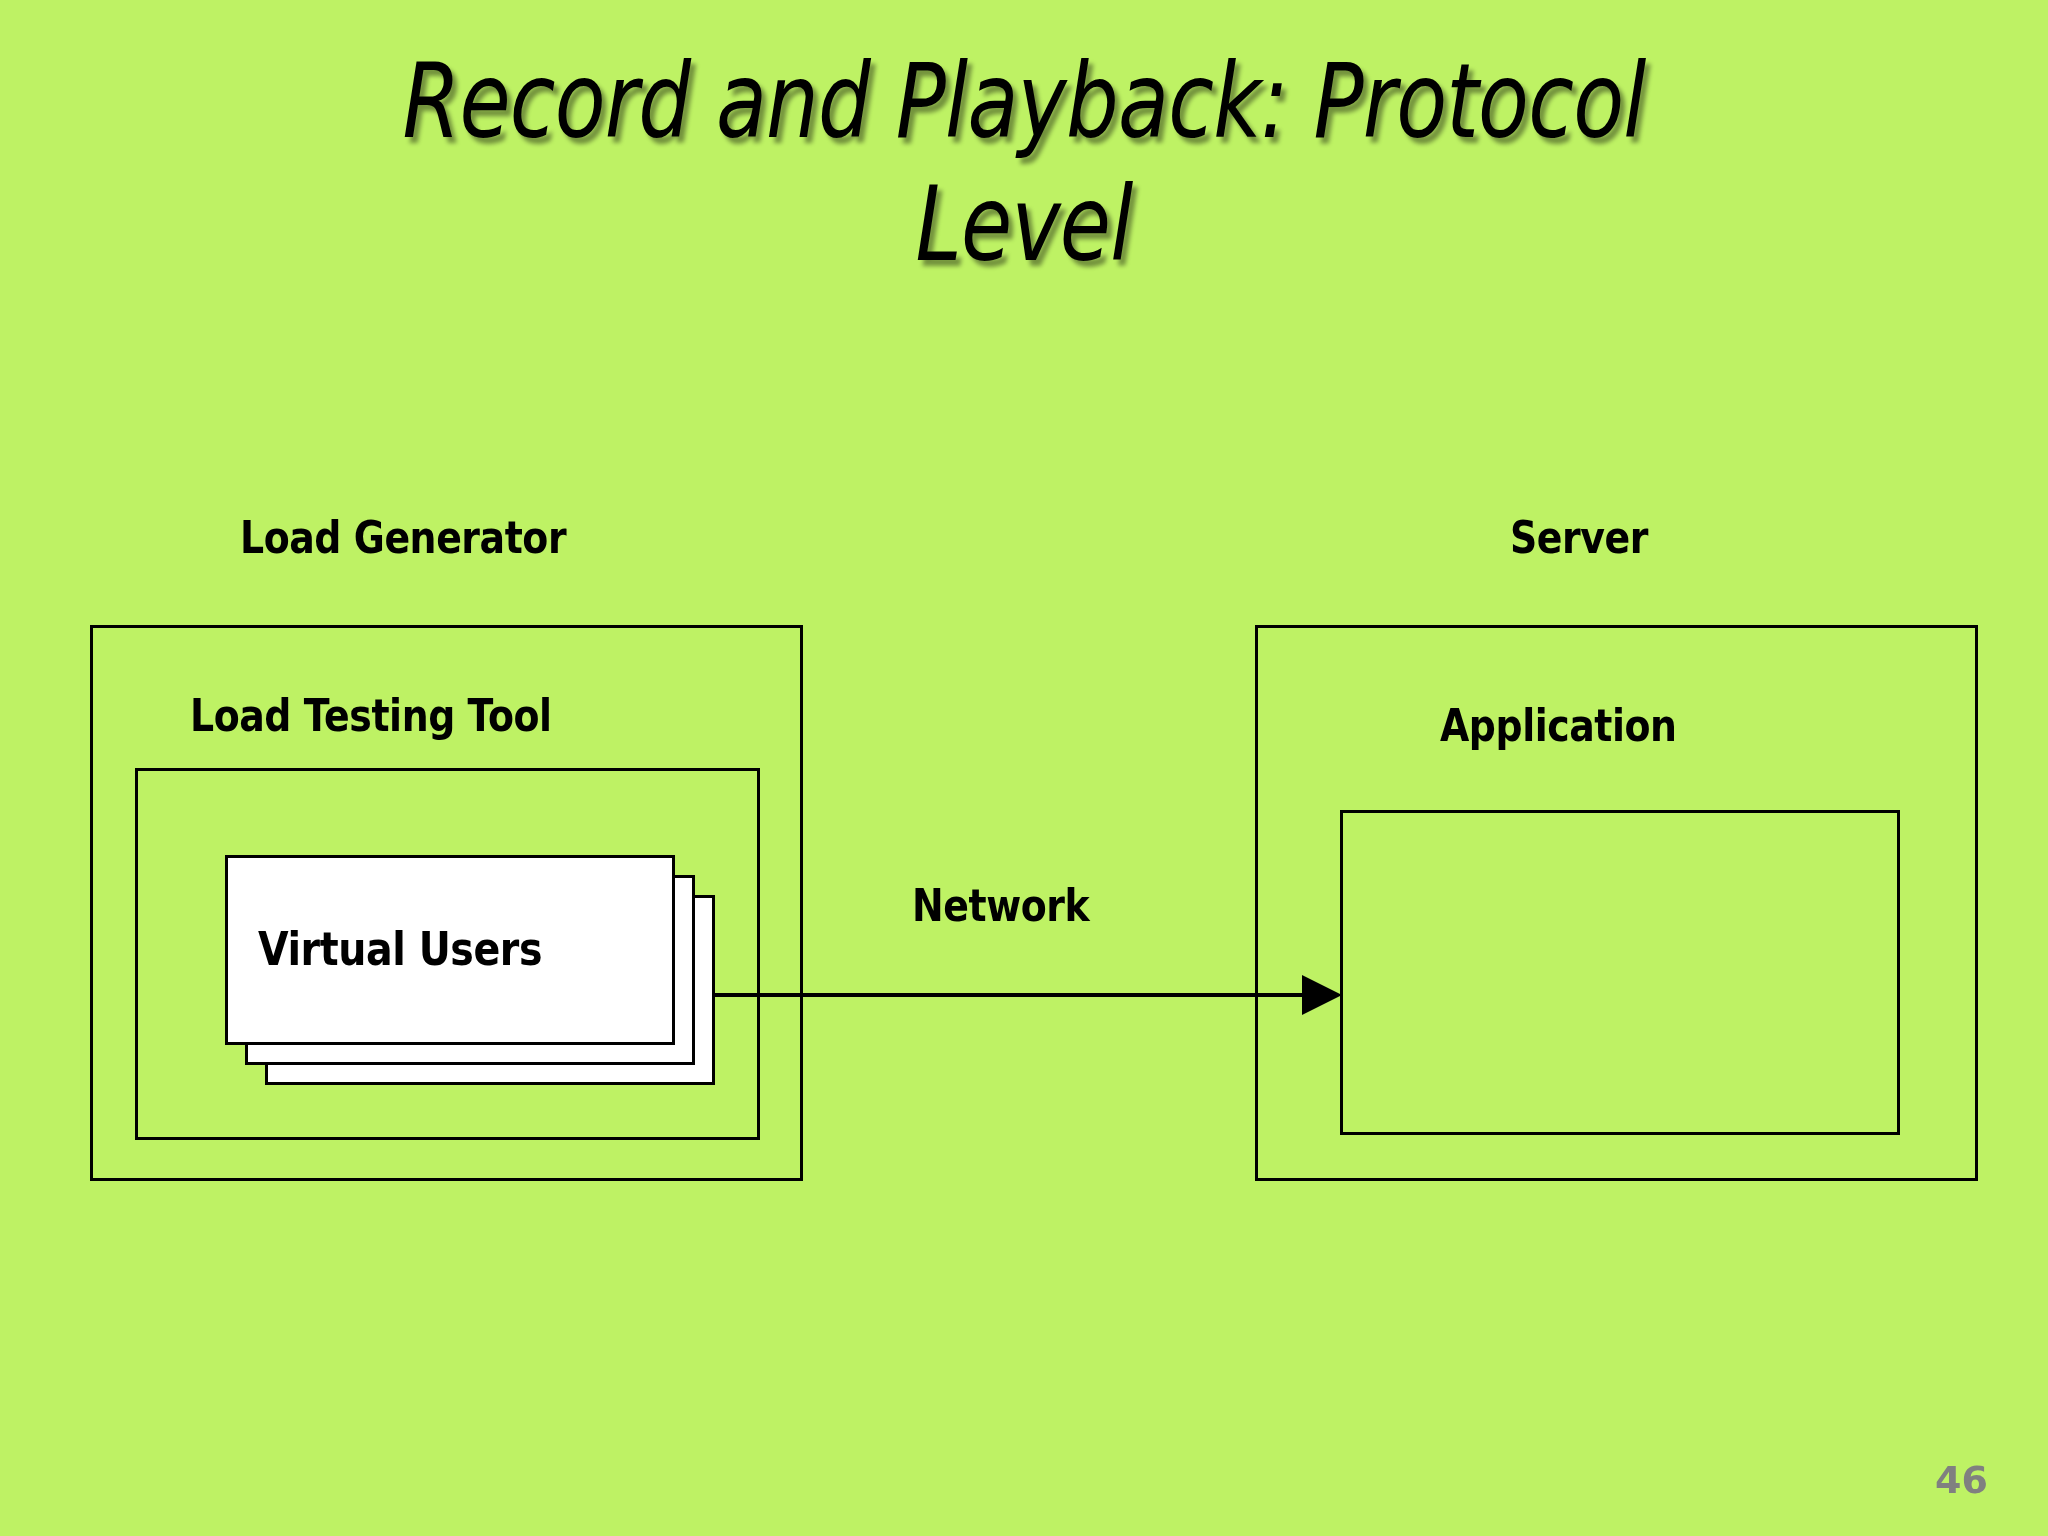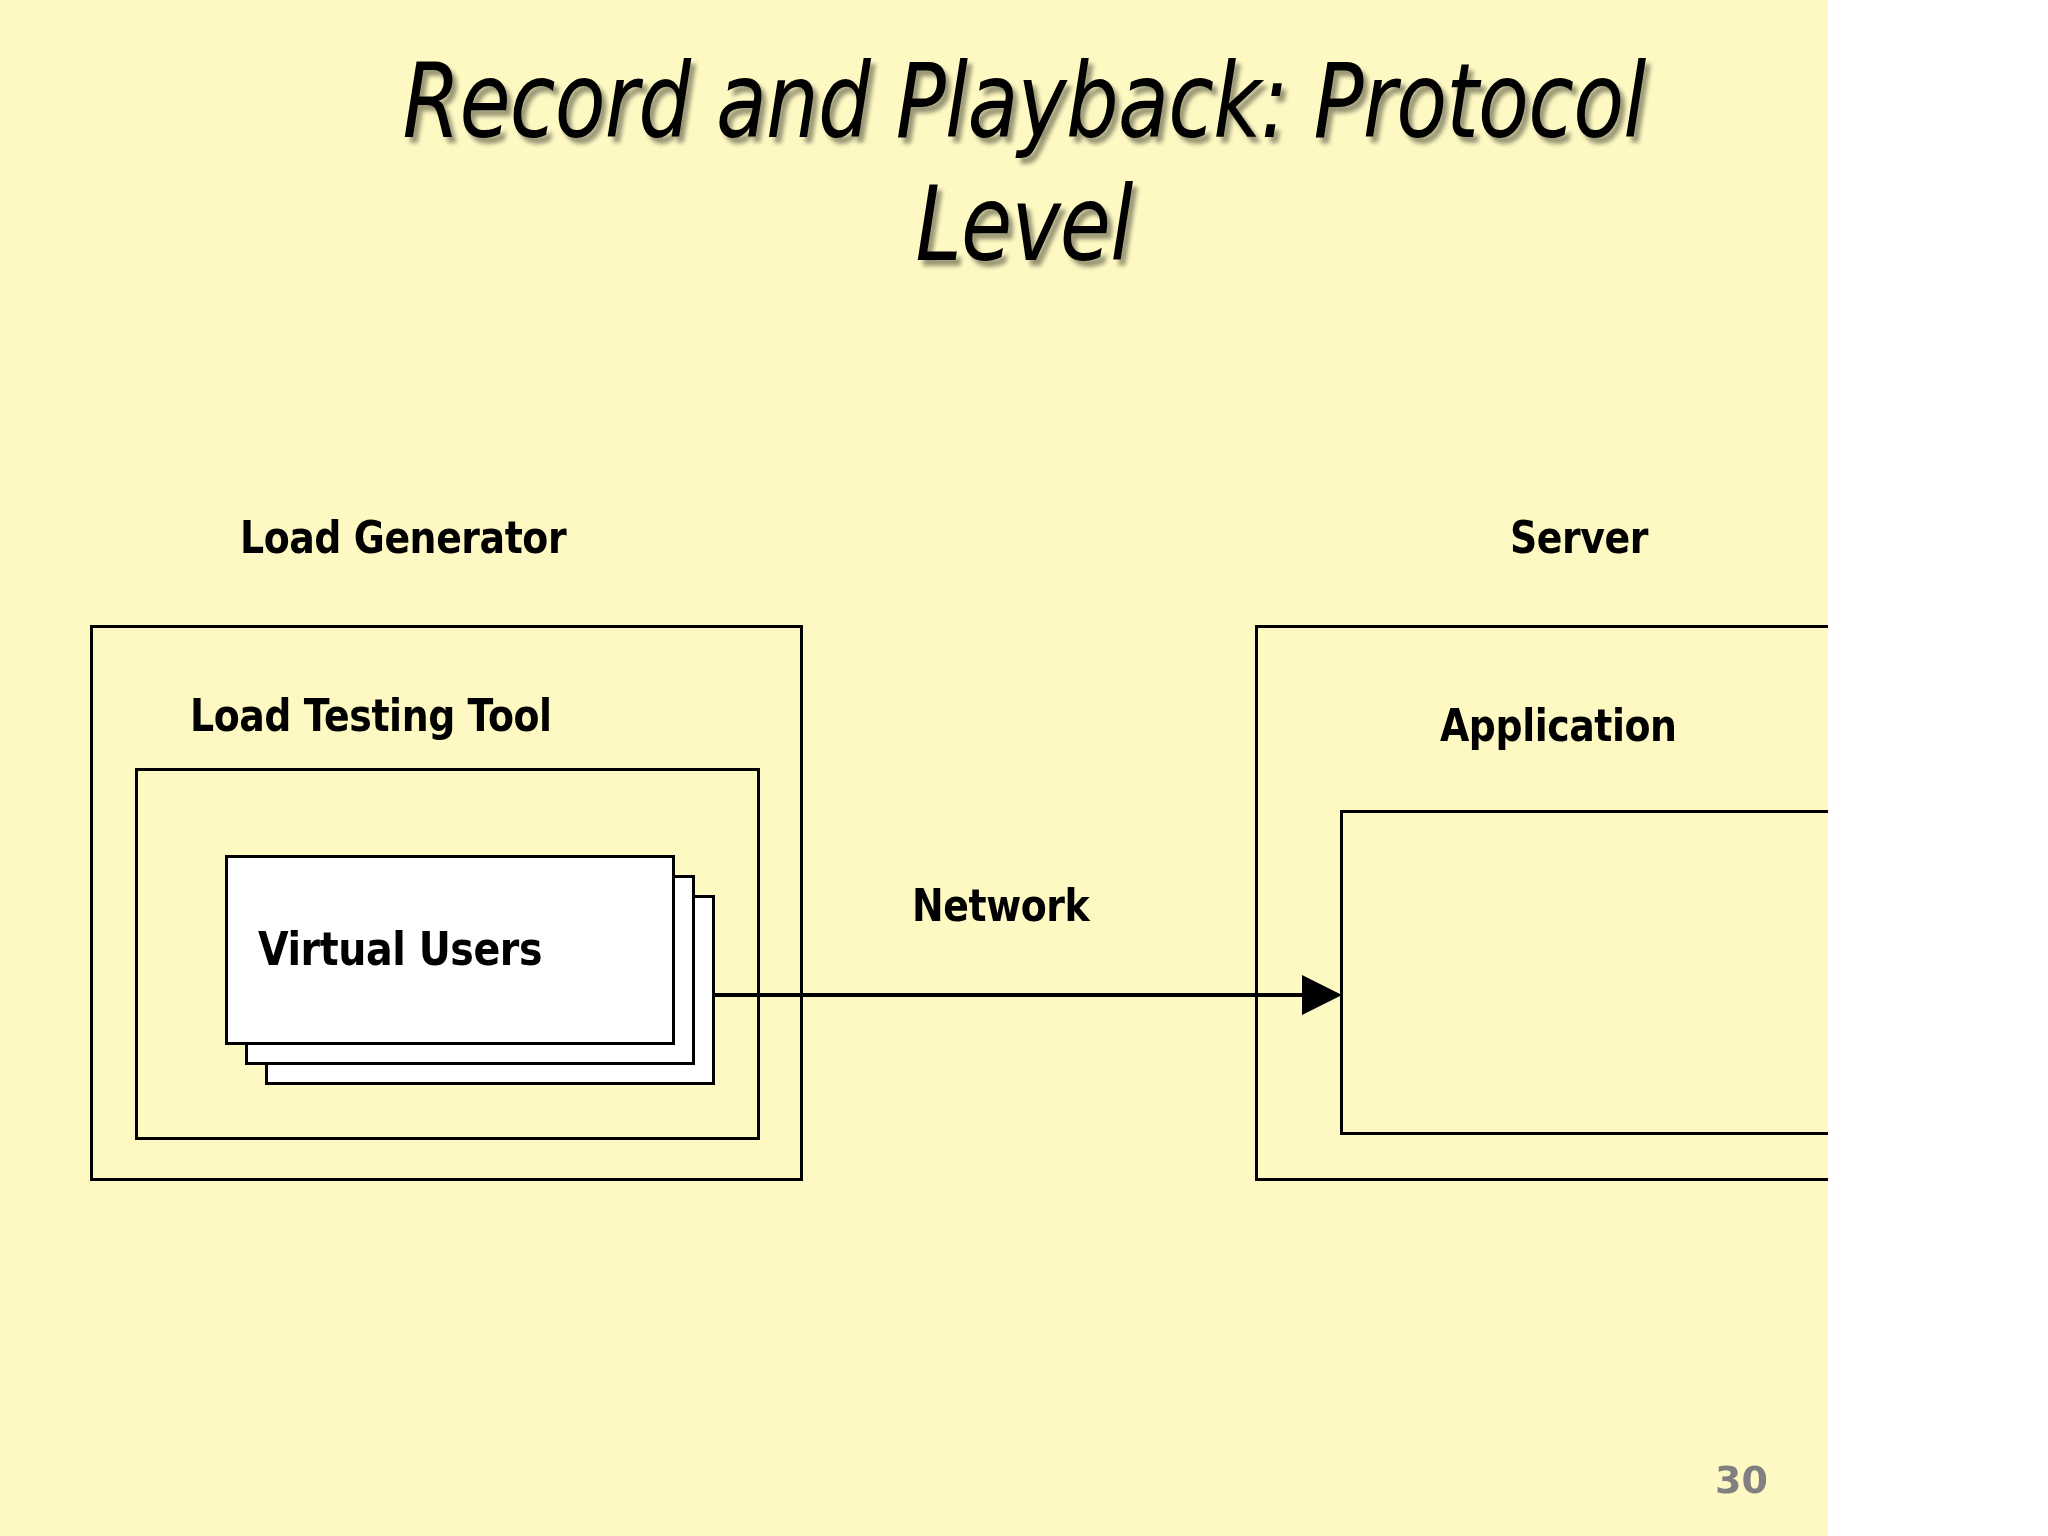--- a/index.html
+++ b/index.html
@@ -5,23 +5,23 @@
   html, body {
     margin: 0;
     padding: 0;
     background: #ffffff;
   }
   body {
     font-family: "Liberation Sans", sans-serif;
   }
   #slide {
     position: relative;
-    width: 1828px;
+    width: 2048px;
     height: 1536px;
-    background: #fef9c3;
+    background: #bef264;
     overflow: hidden;
   }
 
   
   .slide-title {
     position: absolute;
     left: 160px;
     top: 40px;
     width: 1728px;
     text-align: center;
@@ -123,15 +123,15 @@
   <div class="dlabel" style="left:1510px; top:512px; font-size:44px;">Server</div>
 
   <div class="dbox" style="left:1255px; top:625px; width:723px; height:556px;"></div>
 
   <div class="dlabel" style="left:1440px; top:700px; font-size:44px;">Application</div>
 
   <div class="dbox" style="left:1340px; top:810px; width:560px; height:325px;">
     <span></span>
   </div>
 
-  <div class="page-number">30</div>
+  <div class="page-number">46</div>
 
 </div>
 
 </body></html>

